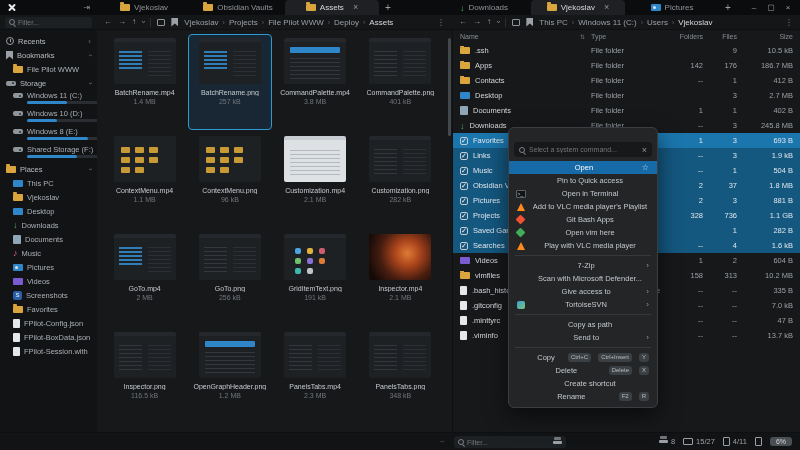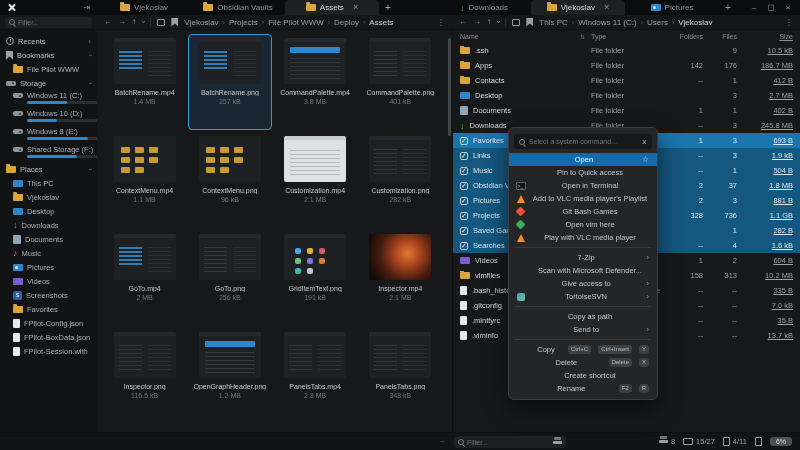--- a/index.html
+++ b/index.html
@@ -75,40 +75,40 @@
   .t-photo{background:radial-gradient(circle at 62% 42%,#e07a35 0%,#a8431c 28%,#471d10 58%,#140a07 88%);}
   .scrollv{position:absolute;right:1px;top:8px;width:3px;height:98px;background:#43484d;border-radius:2px;}
 
   
   .pane-right{flex:1;background:#17181a;border-left:1px solid #0e0f10;display:flex;flex-direction:column;overflow:hidden;}
   .lh{display:flex;align-items:center;height:13px;padding:0 7px;color:#878d93;font-size:7px;}
   .c-name{flex:1;display:flex;align-items:center;gap:5px;overflow:hidden;white-space:nowrap;}
   .c-type{width:78px;}
   .c-folders{width:34px;text-align:right;}
   .c-files{width:34px;text-align:right;}
-  .c-size{width:56px;text-align:right;text-decoration:underline;}
+  .c-size{width:56px;text-align:right;}
   .lh .hic{margin-left:auto;color:#6d7378;font-size:6px;display:flex;gap:3px;padding-right:6px;}
   .row{display:flex;align-items:center;height:15px;padding:0 7px;font-size:7.5px;color:#9aa0a6;}
   .row .c-name{color:#d2d6da;}
   .row.sel{background:#14577f;}
   .row.sel,.row.sel .c-name{color:#dfe7ee;}
   .row.anchor{background:#1b76ad;}
   .cb{width:8px;height:8px;border:1px solid #c6cbd0;border-radius:2px;color:#f2f6f9;font-size:7px;line-height:7px;display:flex;align-items:center;justify-content:center;flex:none;}
 
   
   .statusbar{height:18px;background:#121315;border-top:1px solid #0e0f10;display:flex;align-items:center;position:relative;}
   .sb-filter{position:absolute;left:454px;top:3px;width:112px;height:12px;display:flex;align-items:center;gap:3px;background:#1d2023;border-radius:3px;padding:0 4px;}
   .sb-filter input{flex:1;min-width:0;background:transparent;border:0;outline:none;color:#aeb4ba;font-size:7px;}
   .sb-right{margin-left:auto;display:flex;align-items:center;gap:8px;padding-right:8px;color:#9aa0a6;font-size:7.5px;}
   .sb-g{display:flex;align-items:center;gap:3px;}
   .pill{background:#4a4f53;color:#d8dcdf;border-radius:3px;padding:1px 6px;font-size:7px;}
   .handle{position:absolute;left:440px;color:#5c6166;font-size:8px;}
 
   
-  .ctx{position:absolute;left:508px;top:127px;width:150px;background:#232527;border:1px solid #3a3e42;border-radius:6px;box-shadow:0 8px 22px rgba(0,0,0,.55);padding:3px 0 4px;z-index:10;}
+  .ctx{position:absolute;left:508px;top:127px;width:150px;background:#232527;border:1px solid #3a3e42;border-radius:6px;box-shadow:0 8px 22px rgba(0,0,0,.55);padding:11px 0 4px;z-index:10;}
   .ctx-search{margin:3px 5px 4px;background:#17181a;border-radius:4px;height:15px;display:flex;align-items:center;gap:4px;padding:0 5px;}
   .ctx-search input{flex:1;min-width:0;background:transparent;border:0;outline:none;color:#aeb4ba;font-size:7px;}
   .ctx-close{color:#8e959b;font-size:9px;}
   .mi{display:flex;align-items:center;gap:5px;height:13px;padding:0 8px 0 6px;color:#c3c8cd;font-size:7.5px;}
   .mi .ico{width:11px;display:flex;justify-content:center;flex:none;}
   .mi .lbl{flex:1;white-space:nowrap;overflow:hidden;text-align:center;}
   .mi.hl{background:#176aa8;color:#fff;}
   .mi .star{color:#d8dcdf;font-size:8px;}
   .mi .sub{color:#8e959b;font-size:8px;}
   .kbd{background:#3b4044;border-radius:3px;padding:0 3px;height:9px;line-height:9px;font-size:6px;color:#b9bec3;margin-left:2px;}
@@ -661,21 +661,21 @@
             <div class="c-size">7.0 kB</div>
           </div>
           <div class="row">
             <div class="c-name">
               <span class="i-file"></span>
               <span>.minttyrc</span>
             </div>
             <div class="c-type">MINTTYRC file</div>
             <div class="c-folders">--</div>
             <div class="c-files">--</div>
-            <div class="c-size">35 B</div>
+            <div class="c-size">47 B</div>
           </div>
           <div class="row">
             <div class="c-name">
               <span class="i-file"></span>
               <span>.viminfo</span>
             </div>
             <div class="c-type">file</div>
             <div class="c-folders">--</div>
             <div class="c-files">--</div>
             <div class="c-size">13.7 kB</div>
@@ -736,21 +736,21 @@
         <div class="mi">
           <span class="ico">
             <span class="i-vlc"></span>
           </span>
           <span class="lbl">Add to VLC media player's Playlist</span>
         </div>
         <div class="mi">
           <span class="ico">
             <span class="i-git"></span>
           </span>
-          <span class="lbl">Git Bash Games</span>
+          <span class="lbl">Git Bash Apps</span>
         </div>
         <div class="mi">
           <span class="ico">
             <span class="i-vim"></span>
           </span>
           <span class="lbl">Open vim here</span>
         </div>
         <div class="mi">
           <span class="ico">
             <span class="i-vlc"></span>

